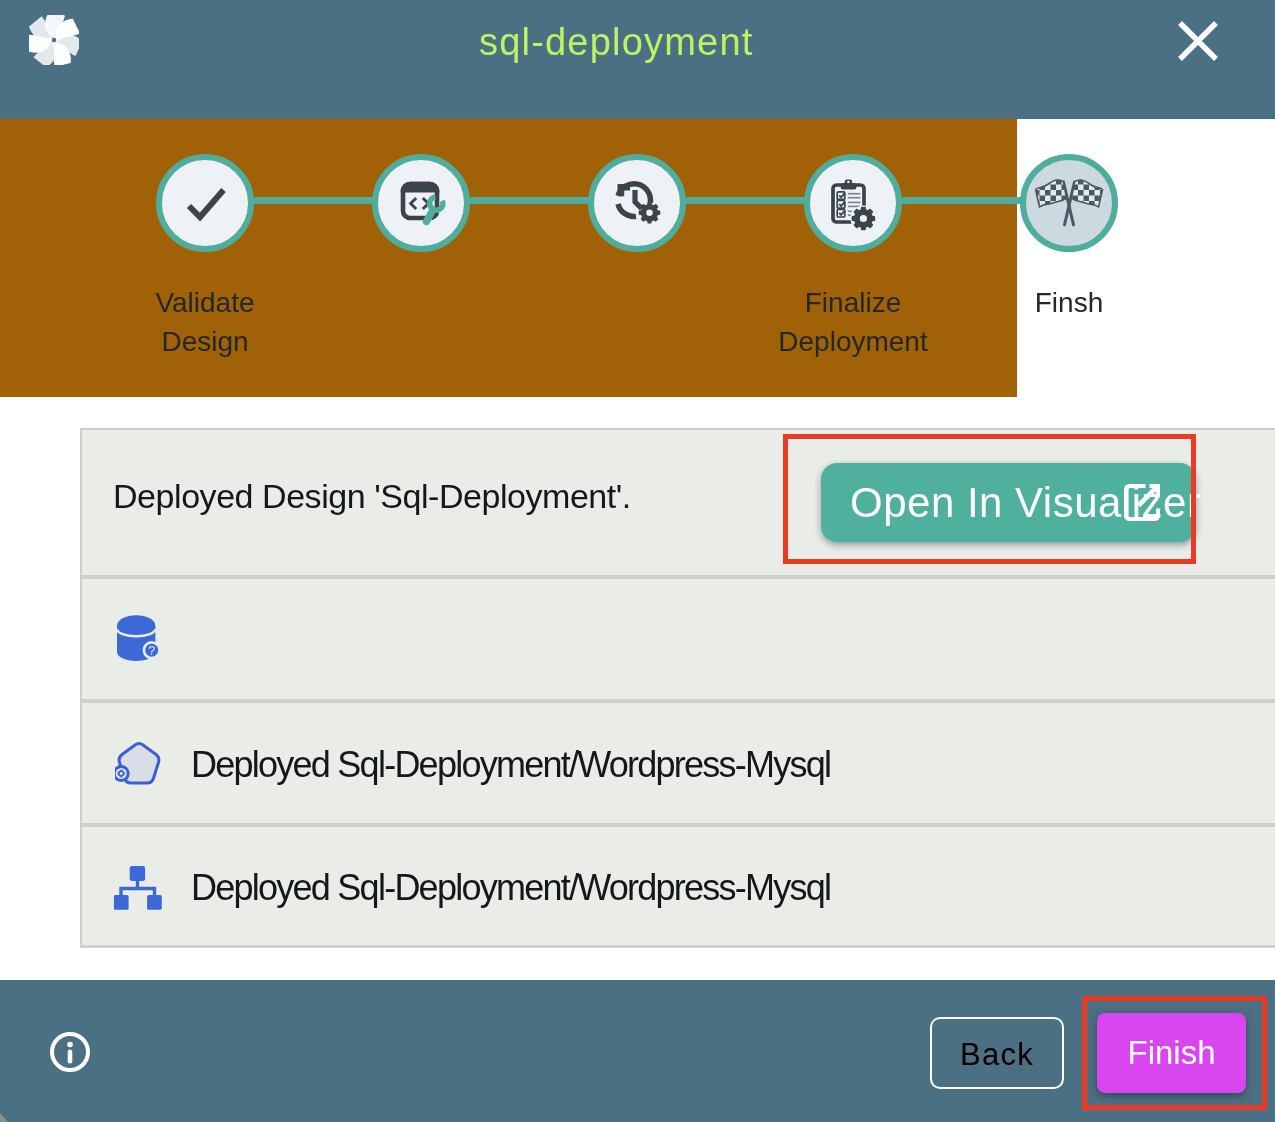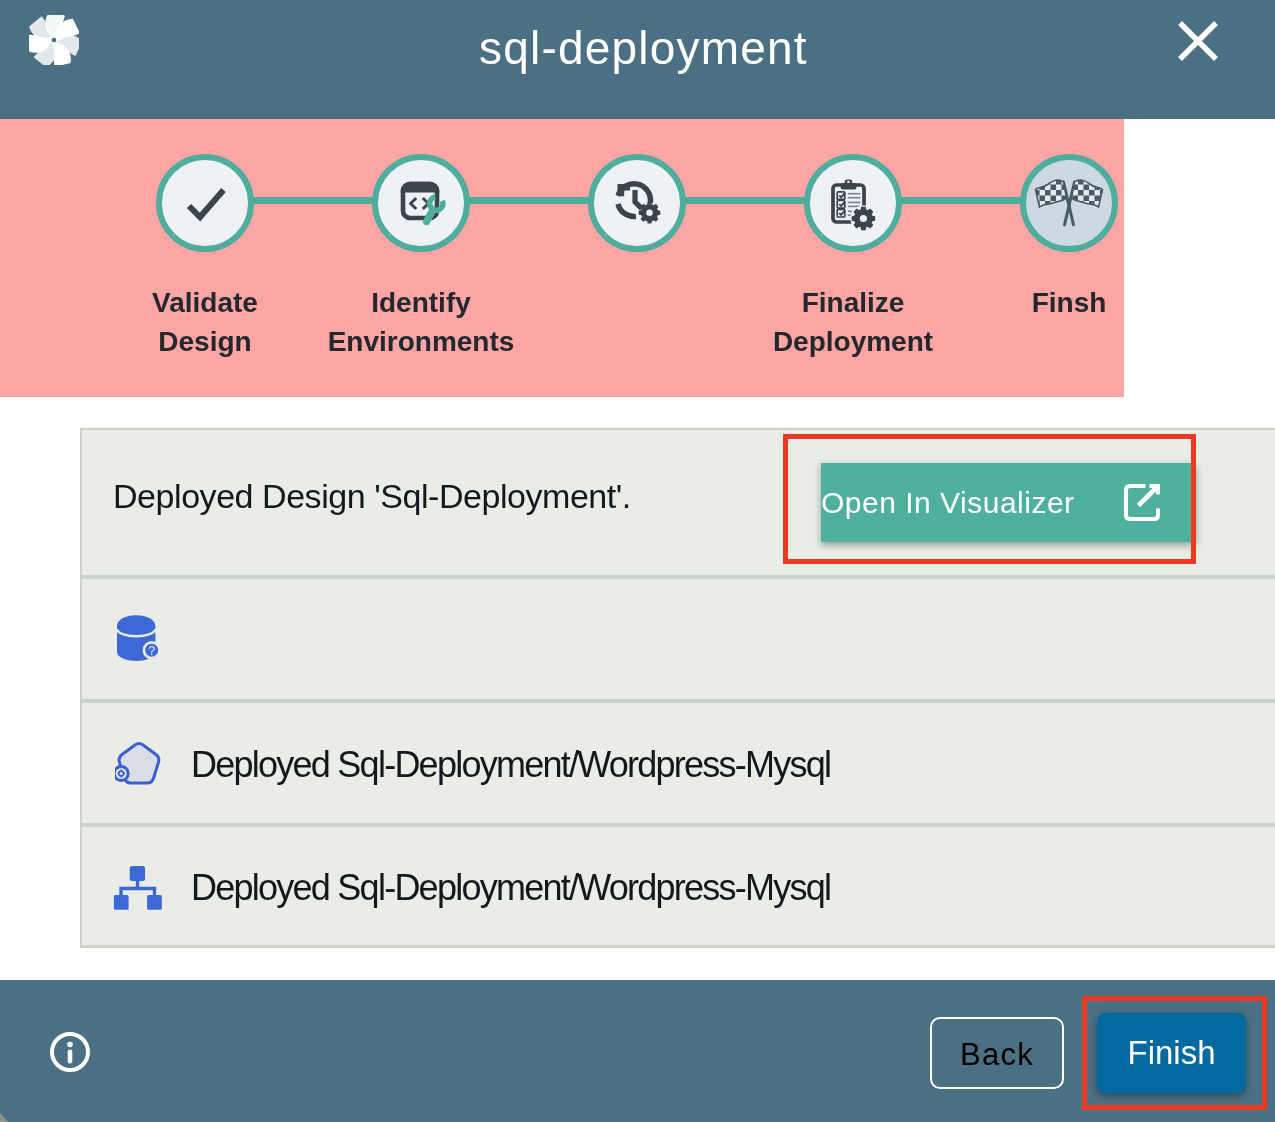--- a/index.html
+++ b/index.html
@@ -1,40 +1,40 @@
 <!DOCTYPE html>
 <html><head>
 <meta charset="utf-8">
 <style>
   * { margin:0; padding:0; box-sizing:border-box; -webkit-font-smoothing:antialiased; }
   html,body { width:1275px; height:1122px; overflow:hidden; }
   body { font-family:"Liberation Sans", sans-serif; position:relative; background:#fff; }
   .abs { position:absolute; }
 
   .header { position:absolute; left:0; top:0; width:1275px; height:119px; background:#4c7083; }
-  .title { position:absolute; top:21px; left:479px; width:270px; text-align:center; font-size:46px; letter-spacing:1.2px; color:#ffffff; white-space:nowrap; }
-
-  .stepper { position:absolute; left:0; top:119px; width:1124px; height:278px; background:#fca5a5;font-weight:bold; }
+  .title { position:absolute; top:21px; left:479px; width:270px; text-align:center; font-size:38px; letter-spacing:1.2px; color:#bef264; white-space:nowrap; }
+
+  .stepper { position:absolute; left:0; top:119px; width:1017px; height:278px; background:#a16207; }
   .conn { position:absolute; top:78px; left:205px; width:864px; height:7px; background:#4ead9c; }
   .circ { position:absolute; top:35px; width:98px; height:98px; border-radius:50%; border:6px solid #4ead9c; background:#eef1f5; }
   .circ.done5 { background:#ccd9e0; }
   .slabel { position:absolute; top:164px; width:260px; text-align:center; font-size:28px; line-height:39px; color:#22282b; }
 
   .content { position:absolute; left:0; top:397px; width:1275px; height:583px; background:#fff; }
   .box { position:absolute; left:80px; top:31px; width:1250px; border:2px solid #ccd0c7; border-bottom:none; }
   .row { position:relative; background:#e9ece7; border-bottom:4px solid #ccd1cb; }
   .row:last-child { border-bottom:3px solid #cdd1ca; }
   .rowtext { position:absolute; left:109px; top:calc(50% + 2px); transform:translateY(-50%); font-size:36px; color:#14181a; letter-spacing:-1.75px; white-space:nowrap; }
 
-  .btn-viz { position:absolute; left:739px; top:33px; width:375px; height:79px; background:#4fb09e; border-radius:0; color:#fff; box-shadow:0 3px 7px rgba(40,60,60,.45); font-size:30px; letter-spacing:0.5px; line-height:79px; white-space:nowrap; }
+  .btn-viz { position:absolute; left:739px; top:33px; width:375px; height:79px; background:#4fb09e; border-radius:16px; color:#fff; box-shadow:0 3px 7px rgba(40,60,60,.45); font-size:42px; letter-spacing:0.5px; line-height:79px; padding-left:29px; white-space:nowrap; }
   .redrect { position:absolute; border:5px solid #ea3a23; }
 
   .footer { position:absolute; left:0; top:980px; width:1275px; height:142px; background:#4c7083; }
   .btn-back { position:absolute; left:930px; top:37px; width:134px; height:72px; border:2px solid #fff; border-radius:10px; color:#000000; font-size:31px; letter-spacing:1.3px; text-align:center; line-height:72px; }
-  .btn-finish { position:absolute; left:1097px; top:33px; width:149px; height:80px; background:#0369a1; border-radius:8px; color:#fff; font-size:33px; text-align:center; line-height:80px; box-shadow:0 3px 7px rgba(20,35,40,.5); }
+  .btn-finish { position:absolute; left:1097px; top:33px; width:149px; height:80px; background:#d946ef; border-radius:8px; color:#fff; font-size:33px; text-align:center; line-height:80px; box-shadow:0 3px 7px rgba(20,35,40,.5); }
 </style>
 </head>
 <body>
 
 <div class="header">
   <svg class="abs" style="left:29px;top:15px" width="50" height="50" viewBox="0 0 50 50">
     <g transform="translate(25,25) rotate(12)">
       <path id="p0" d="M1 -3.5 C -2 -13.5 4 -22 14 -24.7 L 24 -12 C 16.5 -5.5 9 -7 3 1.5 Z" fill="#fff"></path>
       <use href="#p0" transform="rotate(51.4)" opacity="0.84"></use>
       <use href="#p0" transform="rotate(102.8)"></use>
@@ -140,21 +140,20 @@
       </defs>
       <g stroke="#4a5a64" stroke-width="3" stroke-linecap="round">
         <path d="M29.5 14 L 39.5 56.8"></path>
         <path d="M40.5 14 L 30.5 56.8"></path>
       </g>
       <path d="M29.5 14 C 24 9.5 18 13 13.5 16.5 C 9 20 5 18.5 1.5 21.5 L 5.5 39 C 9.5 35.5 14 37 19 35 C 24.5 33 28 33.5 32.5 30 Z" fill="url(#chk)" stroke="#4a5a64" stroke-width="1.6"></path>
       <path d="M40.5 14 C 46 9.5 52 13 56.5 16.5 C 61 20 65 18.5 68.5 21.5 L 64.5 39 C 60.5 35.5 56 37 51 35 C 45.5 33 42 33.5 37.5 30 Z" fill="url(#chk)" stroke="#4a5a64" stroke-width="1.6"></path>
     </svg>
   </div>
   <div class="slabel" style="left:75px">Validate<br>Design</div>
-  <div class="slabel" style="left:291px">Identify<br>Environments</div>
   <div class="slabel" style="left:723px">Finalize<br>Deployment</div>
   <div class="slabel" style="left:939px">Finsh</div>
 </div>
 
 <div class="content">
   <div class="box">
     <div class="row" style="height:149px">
       <div class="rowtext" style="left:31px; top:calc(50% - 7px); font-size:34px; letter-spacing:-0.45px">Deployed Design 'Sql-Deployment'.</div>
       <div class="btn-viz">Open In Visualizer
         <svg style="position:absolute;left:303px;top:21px" width="36" height="37" viewBox="0 0 36 37">

